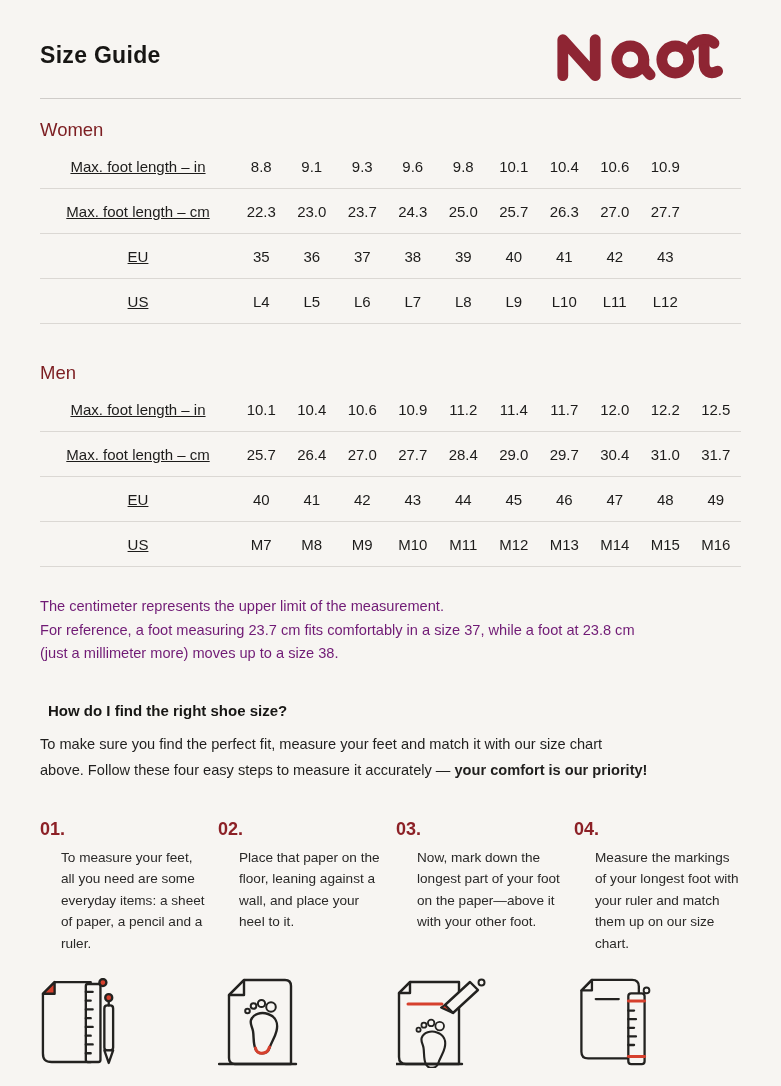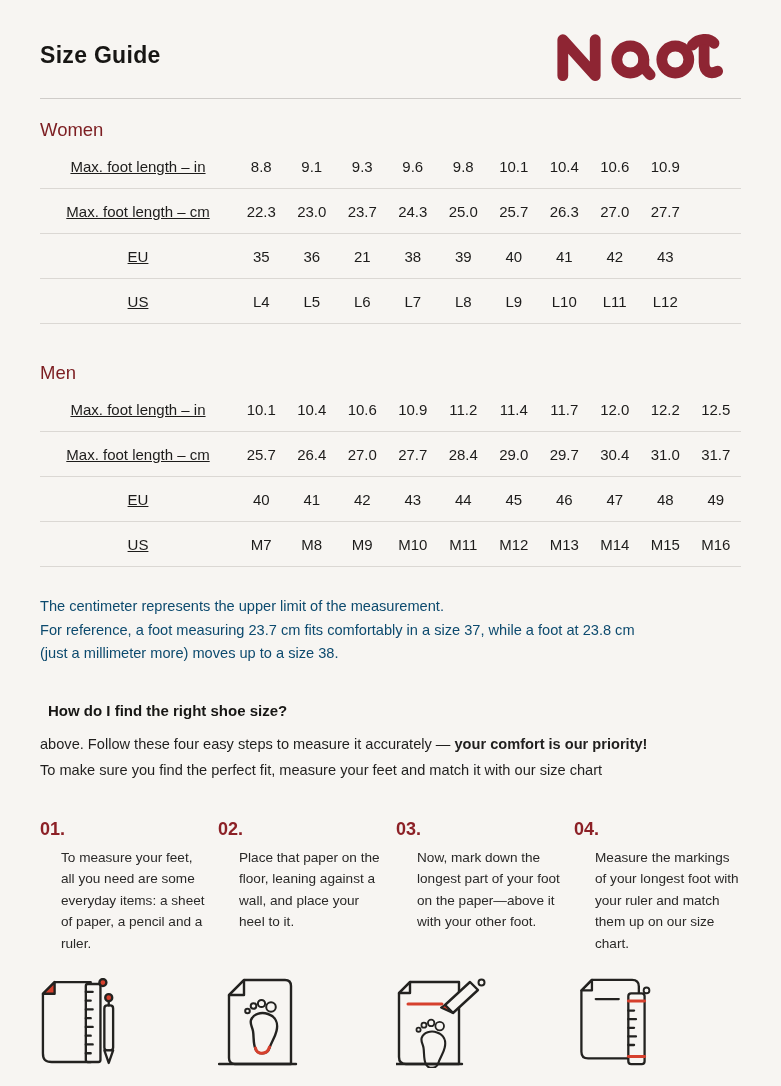--- a/index.html
+++ b/index.html
@@ -21,21 +21,21 @@
   .section-title { margin-top:20px; font-size:18.5px; font-weight:400; color:#7c1d21; }
   table.size-table { width:100%; border-collapse:collapse; table-layout:fixed; margin-top:3px; }
   table.size-table td {
     height:44px; border-bottom:1.5px solid #dbd8d4;
     font-size:15px; text-align:center; padding:0; color:#1d1c1b; font-weight:500;
   }
   td.rowlabel { text-align:left; color:#7c1d21; font-weight:500;text-decoration:underline; }
   .men-title { margin-top:38px; }
 
   
-  .notes { margin-top:28px; font-size:14.6px; line-height:23.5px; color:#0c4a6e; }
+  .notes { margin-top:28px; font-size:14.6px; line-height:23.5px; color:#701a75; }
 
   
   .howto-heading { margin-top:36px; font-size:15px; font-weight:700; color:#171614;margin-left:8px; }
   .intro { margin-top:12px; font-size:14.6px; line-height:26px; color:#201f1e; }
   .intro .bold { font-weight:700; }
 
   
   .steps, .icons { display:grid; grid-template-columns:repeat(4,166px); column-gap:12px; }
   .steps { margin-top:36px; }
   .step-number { color:#8c2026; font-size:18px; font-weight:700; }
@@ -106,21 +106,21 @@
       <td>25.7</td>
       <td>26.3</td>
       <td>27.0</td>
       <td>27.7</td>
       <td></td>
     </tr>
     <tr>
       <td class="rowlabel">EU</td>
       <td>35</td>
       <td>36</td>
-      <td>21</td>
+      <td>37</td>
       <td>38</td>
       <td>39</td>
       <td>40</td>
       <td>41</td>
       <td>42</td>
       <td>43</td>
       <td></td>
     </tr>
     <tr>
       <td class="rowlabel">US</td>
@@ -201,22 +201,22 @@
     </table>
 
   <div class="notes">
     <div>The centimeter represents the upper limit of the measurement.</div>
     <div>For reference, a foot measuring 23.7 cm fits comfortably in a size 37, while a foot at 23.8 cm</div>
     <div>(just a millimeter more) moves up to a size 38.</div>
   </div>
 
   <div class="howto-heading">How do I find the right shoe size?</div>
   <div class="intro">
+    <div>To make sure you find the perfect fit, measure your feet and match it with our size chart</div>
     <div><span>above. Follow these four easy steps to measure it accurately — </span><span class="bold">your comfort is our priority!</span></div>
-    <div>To make sure you find the perfect fit, measure your feet and match it with our size chart</div>
   </div>
 
   <div class="steps">
     <div class="step">
       <div class="step-number">01.</div>
       <div class="step-text">To measure your feet, all you need are some everyday items: a sheet of paper, a pencil and a ruler.</div>
     </div>
     <div class="step">
       <div class="step-number">02.</div>
       <div class="step-text">Place that paper on the floor, leaning against a wall, and place your heel to it.</div>

